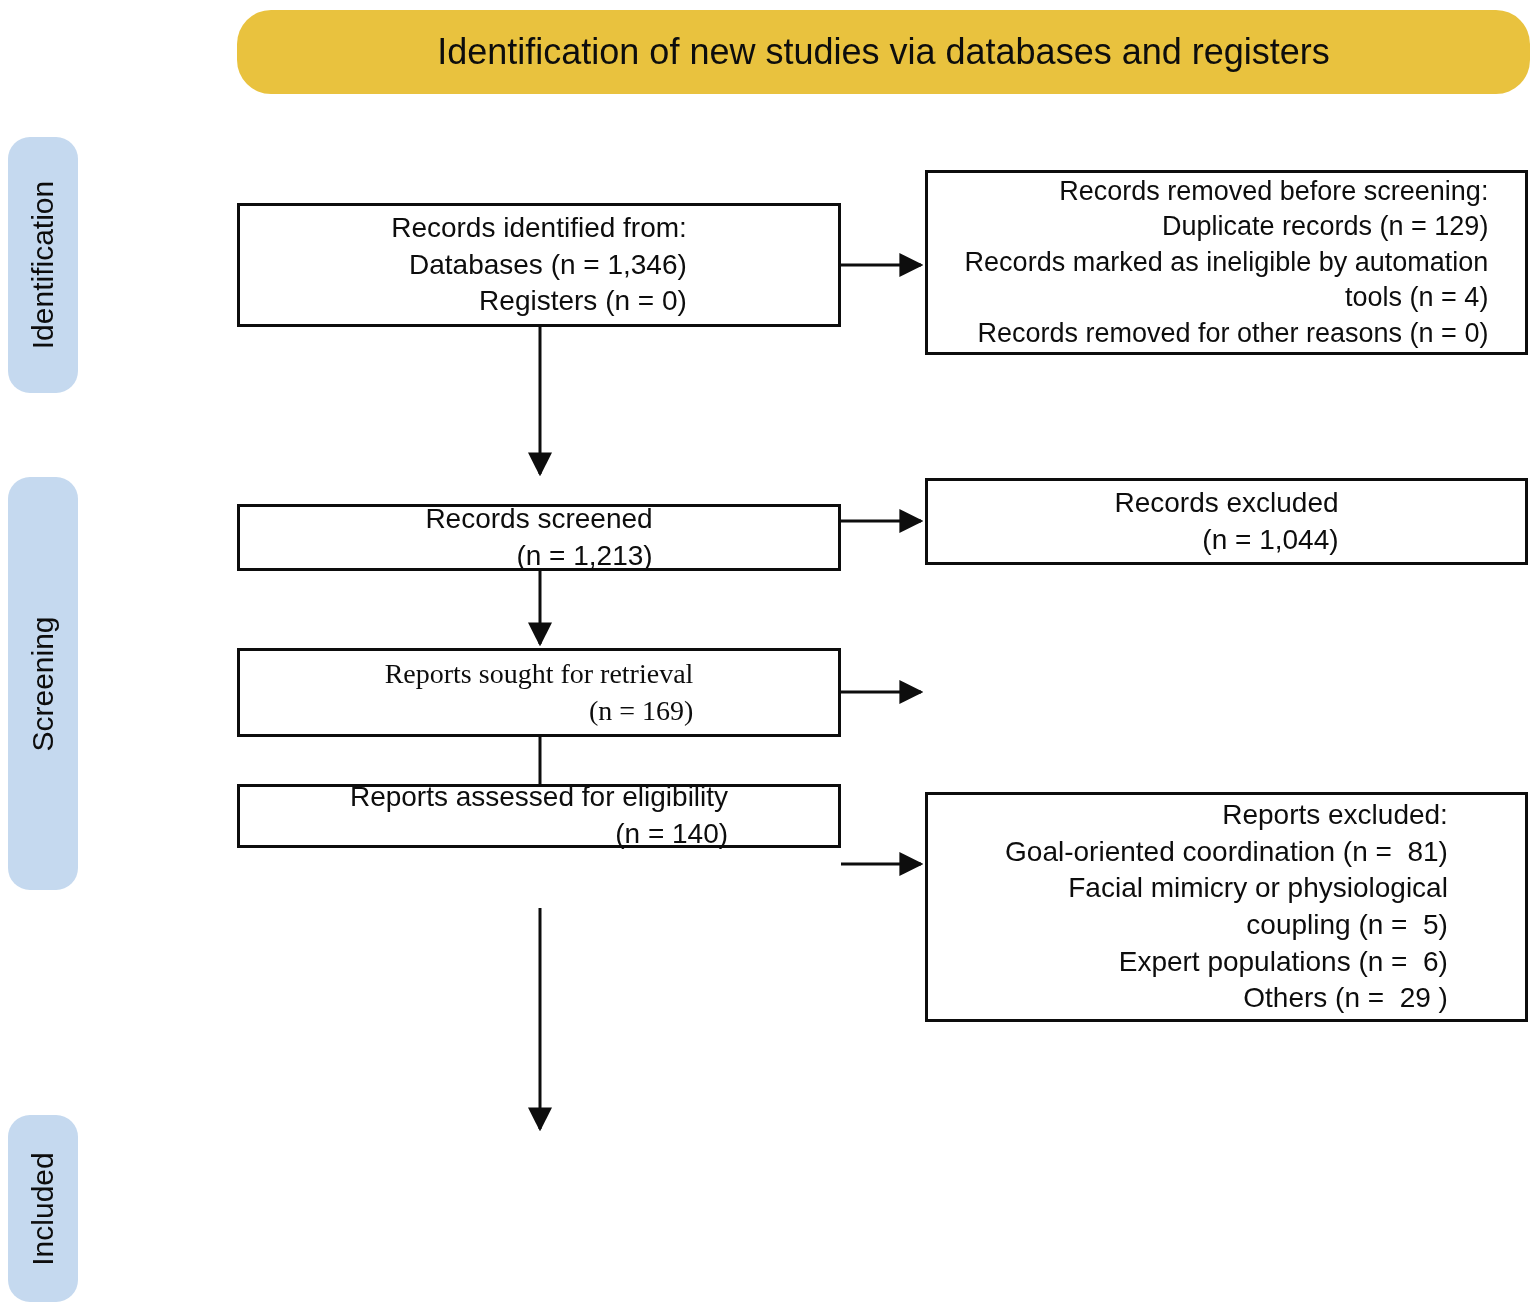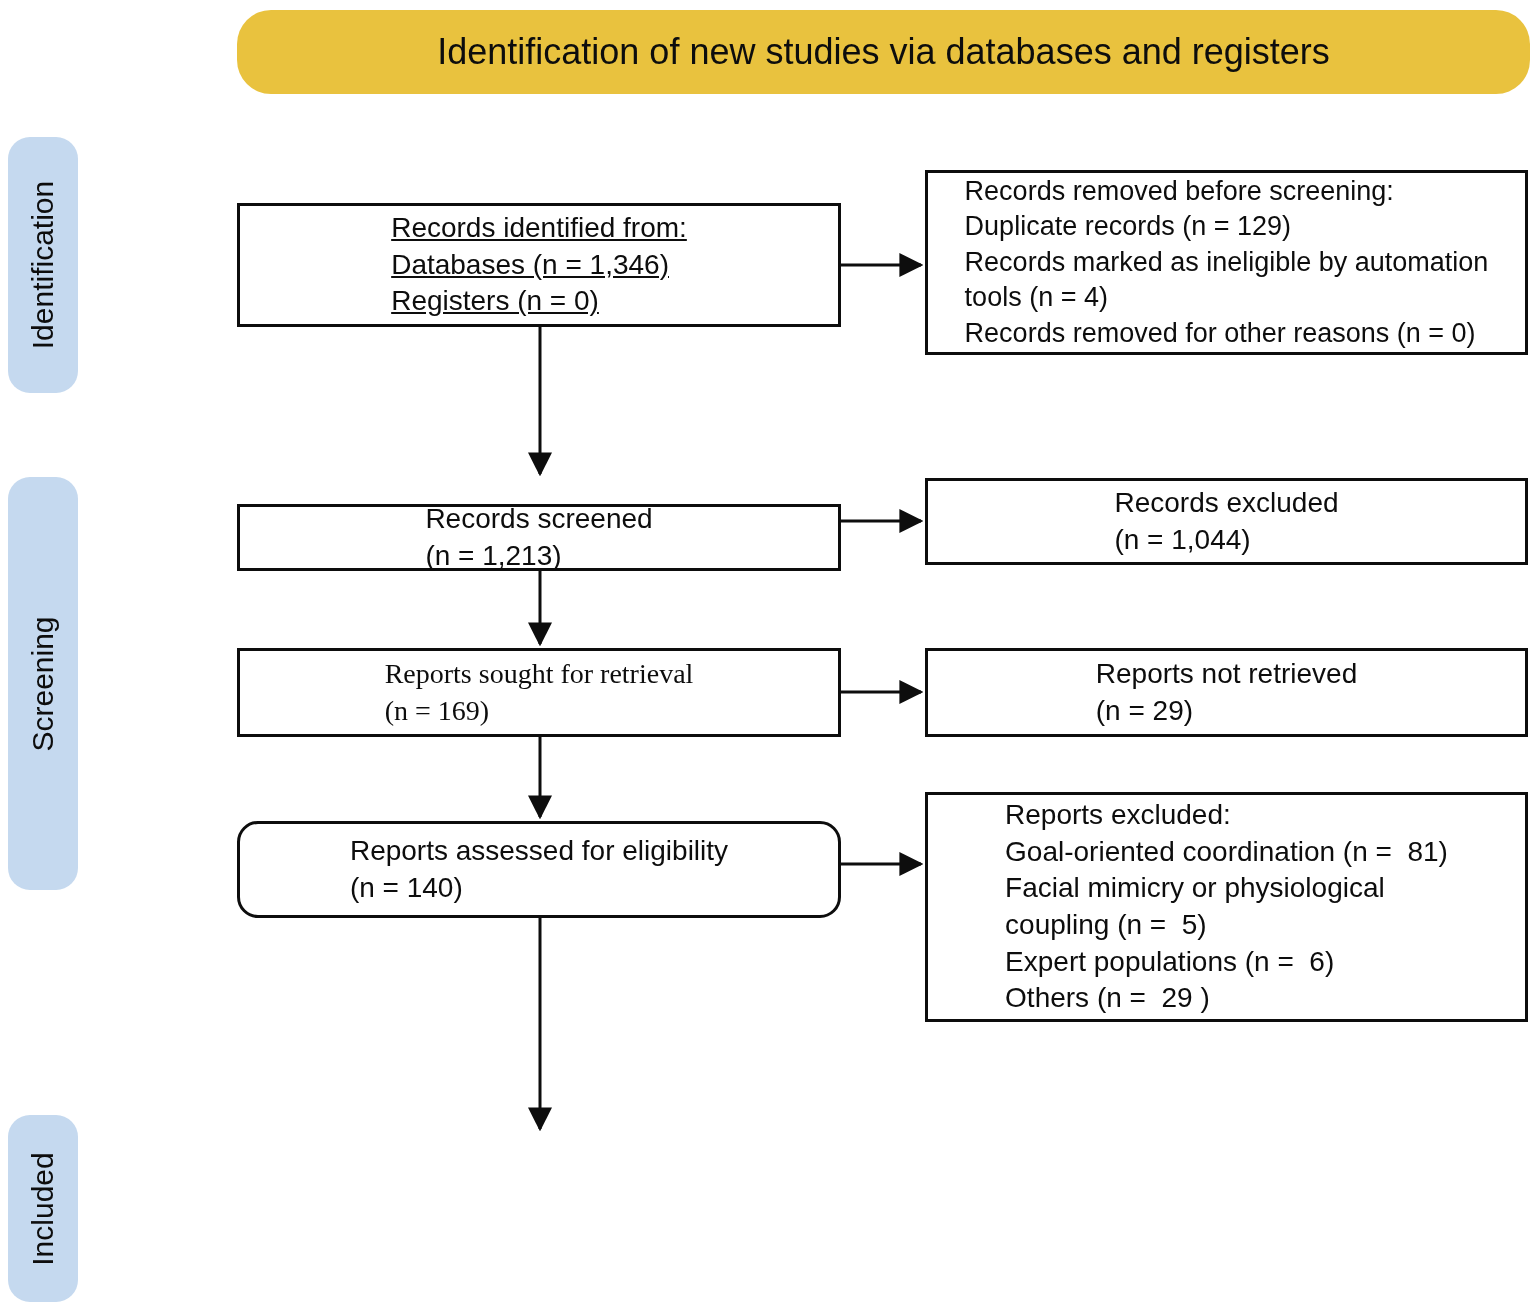--- a/index.html
+++ b/index.html
@@ -41,37 +41,37 @@
   #stage-identification { top: 137px; height: 256px; }
   #stage-screening      { top: 477px; height: 413px; }
   #stage-included       { top: 1115px; height: 187px; }
 
   
   .box {
     position: absolute;
     background: #ffffff;
     border: 3px solid #0d0d0d;
     display: flex; align-items: center; justify-content: center;
-    text-align: left;
+    text-align: right;
     font-size: 28px;
     line-height: 1.31;
     white-space: pre-wrap;
     box-sizing: border-box;
     padding: 2px 10px;
   }
   .col1 { left: 237px; width: 604px; }
   .col2 { left: 925px; width: 603px; }
 
-  #box-records-identified   { top: 203px;  height: 124px; text-decoration: underline; }
+  #box-records-identified   { top: 203px;  height: 124px; }
   #box-records-removed      { top: 170px;  height: 185px; font-size: 27px; }
   #box-records-screened     { top: 504px;  height: 67px; }
   #box-records-excluded     { top: 478px;  height: 87px; }
   #box-reports-sought       { top: 648px;  height: 89px; font-family: Liberation Serif, serif; }
   #box-reports-not-retrieved{ top: 648px;  height: 89px; }
-  #box-reports-assessed     { top: 821px;  height: 97px; border-radius: 21px; }
+  #box-reports-assessed     { top: 784px;  height: 64px; }
   #box-reports-excluded     { top: 752px;  height: 230px; margin-top: 40px; }
   #box-new-studies          { top: 1133px; height: 157px; }
 
   
   #arrows {
     position: absolute;
     left: 0; top: 0;
     width: 1535px; height: 1311px;
     pointer-events: none;
   }
@@ -119,22 +119,20 @@
 tools (n = 4)
 Records removed for other reasons (n = 0)</div>
 
   <div class="box col1" id="box-records-screened">Records screened
 (n = 1,213)</div>
   <div class="box col2" id="box-records-excluded">Records excluded
 (n = 1,044)</div>
 
   <div class="box col1" id="box-reports-sought">Reports sought for retrieval
 (n = 169)</div>
-  <div class="box col2" id="box-reports-not-retrieved">Reports not retrieved
-(n = 29)</div>
 
   <div class="box col1" id="box-reports-assessed">Reports assessed for eligibility
 (n = 140)</div>
   <div class="box col2" id="box-reports-excluded">Reports excluded:
 Goal-oriented coordination (n =  81)
 Facial mimicry or physiological
 coupling (n =  5)
 Expert populations (n =  6)
 Others (n =  29 )</div>
 

